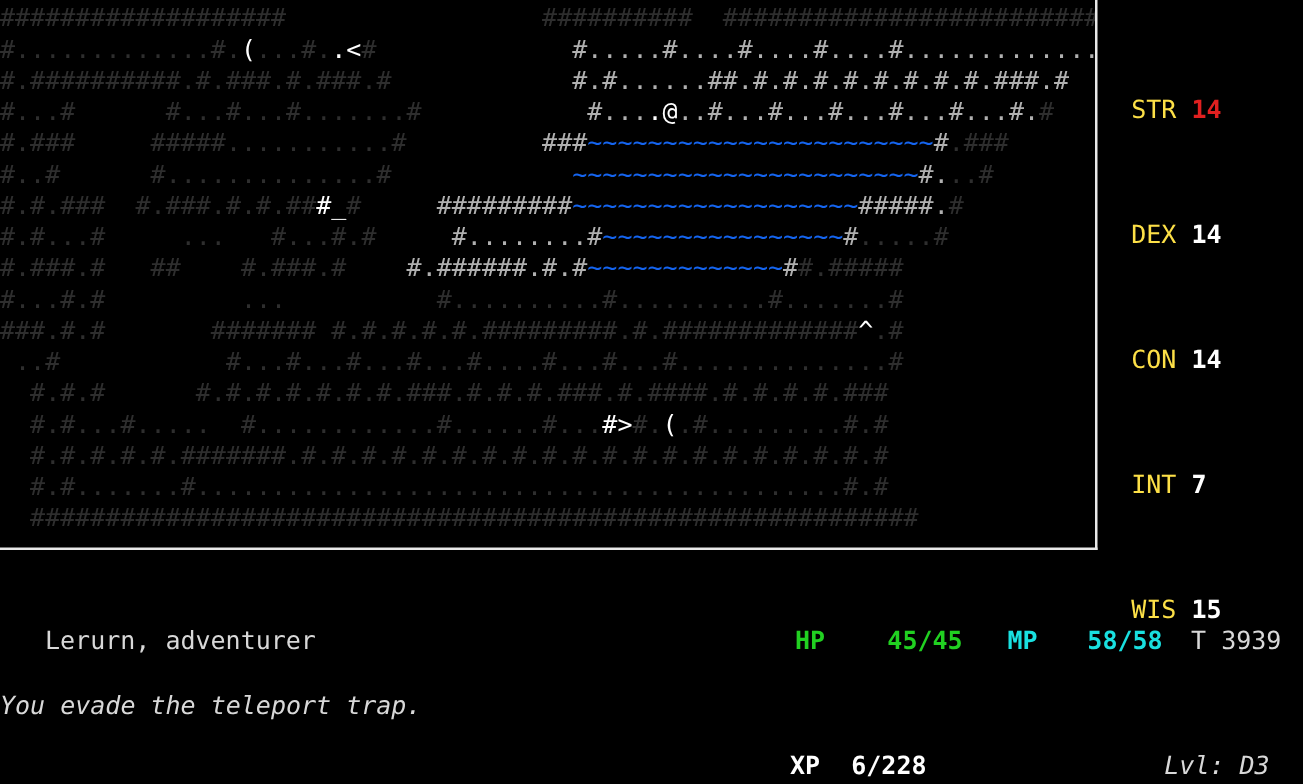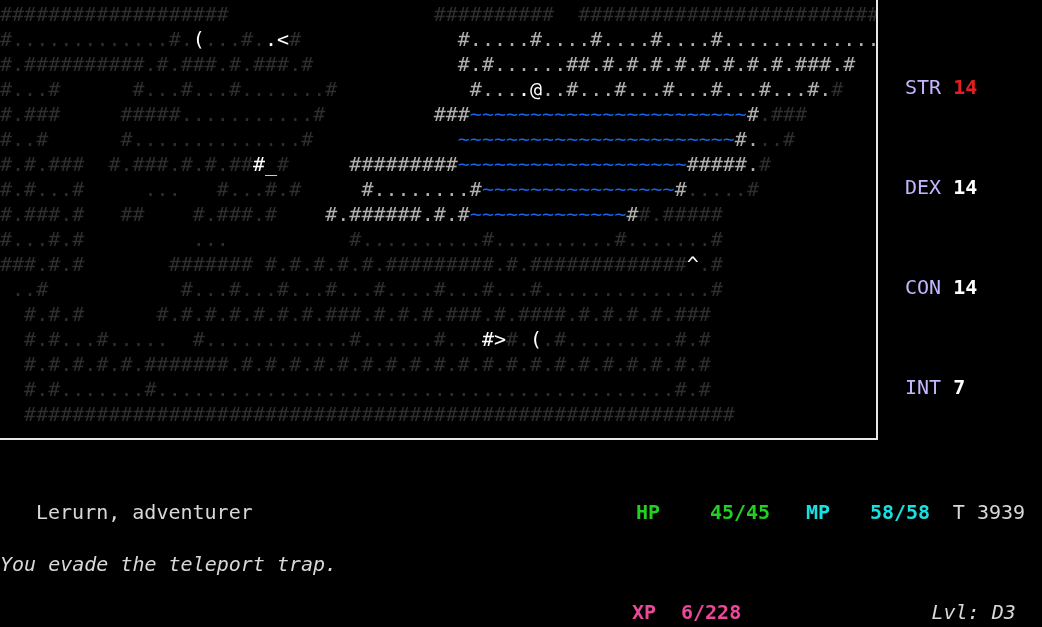--- a/index.html
+++ b/index.html
@@ -57,40 +57,40 @@
     left: 905px;
     top: 0px;
     width: 137px;
     height: 440px;
     font-size: 20px;
     line-height: 25px;
     white-space: pre;
   }
   #sidebar .srow { display: block; height: 25px; color: #d8d8d8; }
   #sidebar .gap  { display: block; height: 25px; }
-  .stat-label { color: #c4b5fd; }
+  .stat-label { color: #fde047; }
   .stat-val   { color: #ffffff; font-weight: bold; }
   .stat-bad   { color: #e02020; font-weight: bold; }
 
   
   #statusline {
     position: absolute;
     left: 0px;
     top: 450px;
     width: 1042px;
     height: 52px;
     font-size: 20px;
     line-height: 25px;
     white-space: pre;
   }
   #statusline .row { display: block; height: 25px; padding-left: 32px; }
   .stline-name { color: #d8d8d8; }
   .hp-label, .hp-val { color: #21d021; font-weight: bold; }
   .mp-label, .mp-val { color: #19e0e0; font-weight: bold; }
-  .xp-label, .xp-val { color: #ec4899; font-weight: bold; }
+  .xp-label, .xp-val { color: #ffffff; font-weight: bold; }
   .turn-val, .lvl-val { color: #d8d8d8; }
 
   
   #messages {
     position: absolute;
     left: 0px;
     top: 502px;
     width: 1042px;
     height: 125px;
     font-size: 20px;
@@ -112,20 +112,21 @@
   <div id="sidebar">
 
     <span class="srow"><span class="stat-label">STR</span> <span class="stat-bad">14</span></span>
 
     <span class="srow"><span class="stat-label">DEX</span> <span class="stat-val">14</span></span>
 
     <span class="srow"><span class="stat-label">CON</span> <span class="stat-val">14</span></span>
 
     <span class="srow"><span class="stat-label">INT</span> <span class="stat-val">7</span></span>
 
+    <span class="srow"><span class="stat-label">WIS</span> <span class="stat-val">15</span></span>
 
     <span class="gap"></span>
 
     
 
     
 
     
 
     

